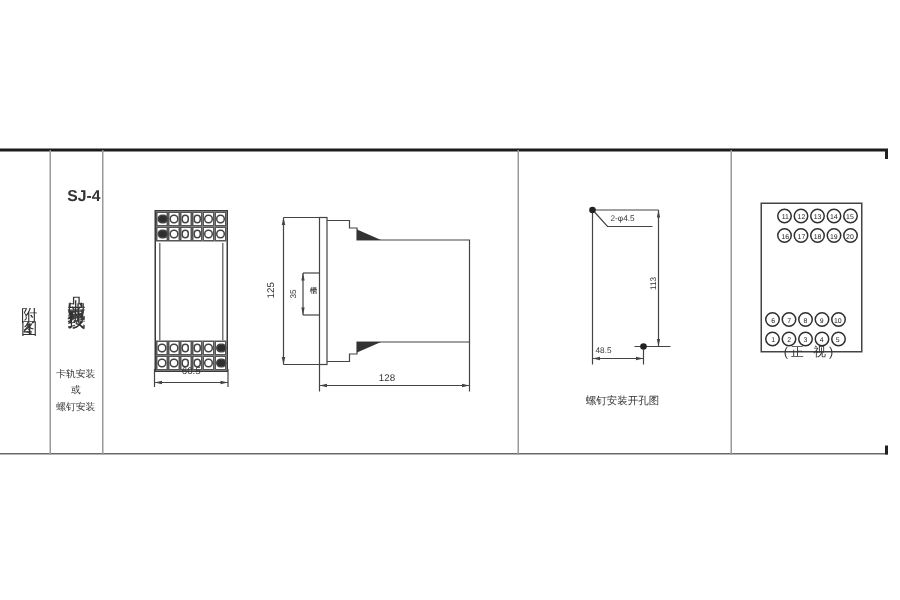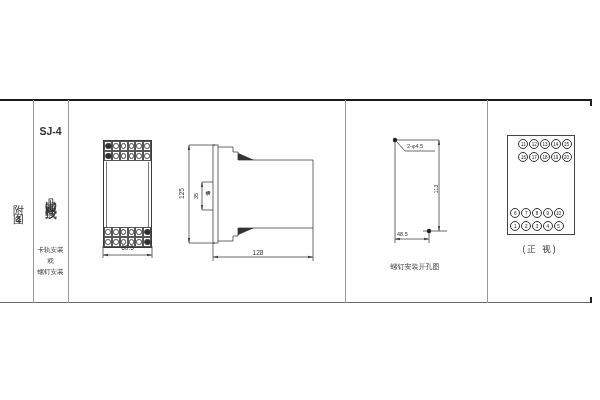--- a/index.html
+++ b/index.html
@@ -14,21 +14,21 @@
 
   
   #frame-top{position:absolute;left:0;top:99px;width:592px;height:2px;background:#1c1c1c;}
   #frame-bottom{position:absolute;left:0;top:302px;width:592px;height:1px;background:#6a6a6a;}
   .frame-v{top:100px;height:203px;}
   .frame-tick{position:absolute;left:590px;width:2px;height:6px;background:#222;}
 
   
   #row-label{left:6px;top:176px;width:24px;height:78px;display:flex;align-items:center;justify-content:center;
              font-size:11px;letter-spacing:9px;}
-  #model-title{left:34px;top:125px;width:33px;font-size:10.5px;font-weight:bold;}
+  #model-title{left:34px;top:125px;width:33px;font-size:10.5px;font-weight:bold;text-align:right;}
   #model-sub{left:34px;top:146px;width:33px;height:96px;display:flex;align-items:center;justify-content:center;
              font-size:12px;letter-spacing:2px;}
   .mount-note{left:34px;width:33px;font-size:6.5px;line-height:9px;color:#333;}
 
   
   #front-view{left:103px;top:140px;width:49px;height:108px;border:1px solid #3a3a3a;box-sizing:border-box;}
   .tgrid{position:absolute;left:0;right:0;display:grid;grid-template-columns:repeat(6,1fr);grid-auto-rows:10px;}
   .tgrid.top{top:0;}
   .tgrid.bot{bottom:0;}
   .tcell{border:0.5px solid #555;position:relative;box-sizing:border-box;}
@@ -44,21 +44,21 @@
 
   
   #terminal-view{left:507px;top:135px;width:68px;height:100px;border:1px solid #444;box-sizing:border-box;}
   .trow{position:absolute;display:flex;}
   .tc{width:10px;height:10px;border:1px solid #2f2f2f;border-radius:50%;margin:0 0.4px;box-sizing:border-box;
       display:inline-flex;align-items:center;justify-content:center;font-size:4.6px;color:#222;}
   #trow-top1{top:3px;right:2px;}
   #trow-top2{top:16px;right:2px;}
   #trow-bot1{top:72px;left:2px;}
   #trow-bot2{top:85px;left:2px;}
-  #terminal-caption{left:495px;top:244px;width:90px;font-size:8.5px;letter-spacing:2px;}
+  #terminal-caption{left:495px;top:229px;width:90px;font-size:8.5px;letter-spacing:2px;}
   #drill-caption{left:375px;top:262px;width:80px;font-size:7px;}
 </style>
 </head>
 <body>
 
 <div id="canvas">
 
   <div id="frame-top"></div>
   <div id="frame-bottom"></div>
   <div class="vl frame-v" style="left:33px;"></div>

